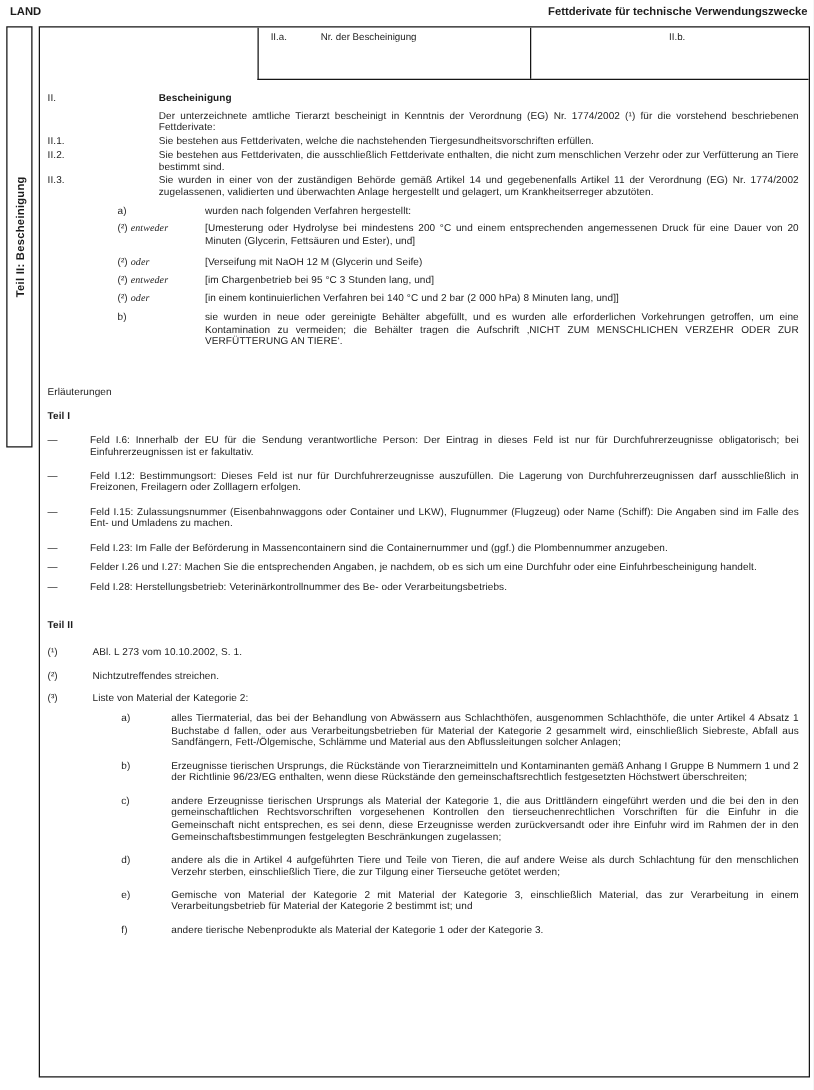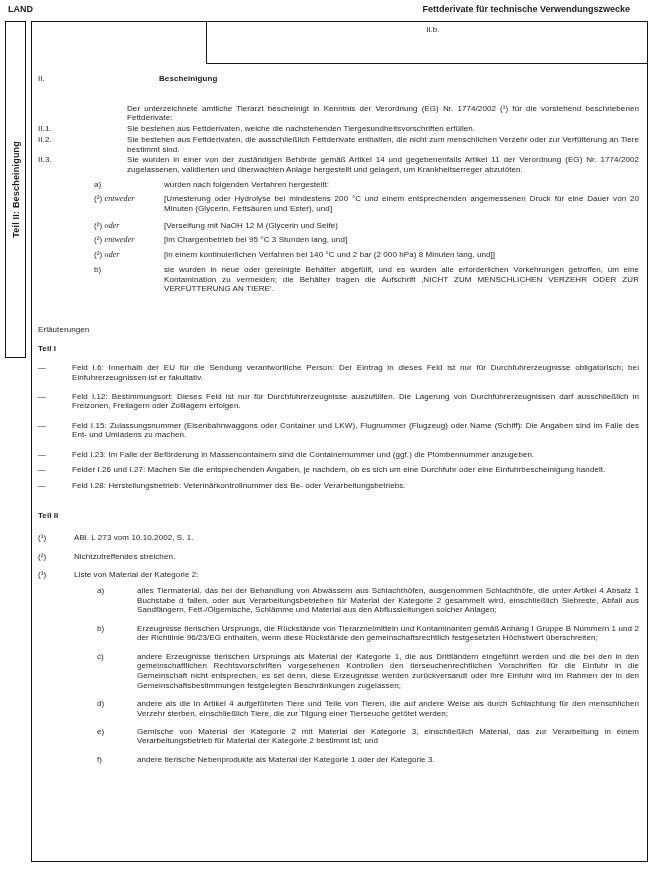--- a/index.html
+++ b/index.html
@@ -1,38 +1,38 @@
 <!DOCTYPE html>
 <html><head>
 <meta charset="utf-8">
 <style>
   html,body{margin:0;padding:0;background:#e8e8e8;}
   .page{position:relative;width:651px;height:872px;background:#ffffff;
         font-family:"Liberation Sans",sans-serif;color:#1c1c1c;overflow:hidden;}
   .hdr-left{position:absolute;left:8px;top:4px;font-size:9px;font-weight:bold;}
-  .hdr-right{position:absolute;right:21px;top:4px;font-size:9px;font-weight:bold;}
+  .hdr-right{position:absolute;right:5px;top:4px;font-size:9px;font-weight:bold;}
   .sidebar{position:absolute;left:5px;top:21px;width:21px;height:337px;
            border:1.5px solid #151515;box-sizing:border-box;
            display:flex;align-items:center;justify-content:center;}
   .sidebar-text{writing-mode:vertical-rl;transform:rotate(180deg);
                 font-size:9px;font-weight:bold;white-space:nowrap;letter-spacing:0.2px;}
   .main{position:absolute;left:31px;top:21px;width:617px;height:841px;
         border:1.5px solid #151515;box-sizing:border-box;overflow:hidden;}
   .certbox{margin-left:173.5px;height:41px;border-left:1.5px solid #151515;
            border-bottom:1.5px solid #151515;display:flex;box-sizing:content-box;}
   .certcell1{width:218px;border-right:1.5px solid #151515;box-sizing:border-box;
              display:flex;padding:3px 0 0 10px;font-size:7.8px;}
   .certcell1 .clabel{width:40px;flex-shrink:0;}
   .certcell2{flex:1;padding:3px 0 0 12px;font-size:7.8px;text-align:center;}
   .content{padding:0 8px 0 6px;font-size:8px;line-height:9.7px;letter-spacing:0.08px;}
   .row{display:flex;margin-top:1px;}
   .row .num{width:53px;flex-shrink:0;}
   .row .body{flex:1;text-align:justify;padding-left:36px;}
-  .title-row{margin-top:10px;gap:32px;}
-  .intro-row{margin-top:20px;justify-content:center;}
+  .title-row{margin-top:10px;}
+  .intro-row{margin-top:4px;justify-content:center;}
   .bold{font-weight:bold;}
   .subrow{display:flex;margin-left:56px;margin-top:5px;}
   .subrow .slabel{width:70px;flex-shrink:0;}
   .subrow .sbody{flex:1;text-align:justify;}
   .proc2{margin-top:7px;}
   .brow{margin-top:5px;}
   .notes-title{margin-top:31px;}
   .part-title{margin-top:9px;font-weight:bold;}
   .part2-title{margin-top:20px;}
   .noterow{display:flex;margin-top:9.5px;}
@@ -58,20 +58,24 @@
   <div class="hdr-left">LAND</div>
   <div class="hdr-right">Fettderivate für technische Verwendungszwecke</div>
 
   <div class="sidebar">
     <div class="sidebar-text">Teil II: Bescheinigung</div>
   </div>
 
   <div class="main">
 
     <div class="certbox">
+      <div class="certcell1">
+        <span class="clabel">II.a.</span>
+        <span>Nr. der Bescheinigung</span>
+      </div>
       <div class="certcell2">
         <span>II.b.</span>
       </div>
     </div>
 
     <div class="content">
 
       <div class="row title-row">
         <span class="num">II.</span>
         <span class="body bold">Bescheinigung</span>

